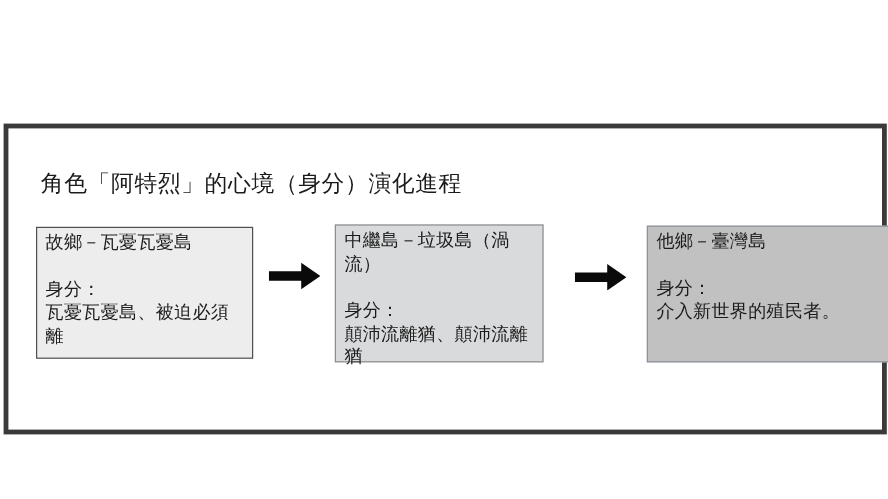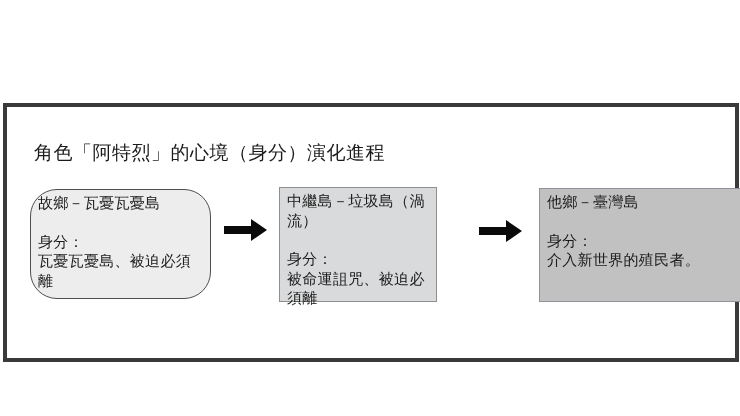--- a/index.html
+++ b/index.html
@@ -36,54 +36,54 @@
   .box {
     position: absolute;
     box-sizing: border-box;
     border: 1px solid #777777;
     padding: 4px 7px 0 7px;
     font-size: 15px;
     line-height: 19.5px;
     letter-spacing: 0.3px;
   }
   .box1 { left: 23px;  top: 82px; width: 181px; height: 110px; }
-  .box2 { left: 272px; top: 80px; width: 158px; height: 115px; }
+  .box2 { left: 272px; top: 80px; width: 174px; height: 115px; }
   .box3 { left: 532px; top: 81px; width: 210px; height: 114px; }
   .box-gap { height: 19px; }
   .arrow {
     position: absolute;
     display: block;
   }
   .arrow1 { left: 217px; top: 112px; }
   .arrow2 { left: 472px; top: 113px; }
 </style>
 </head>
 <body>
 
 <div class="canvas">
   <div class="frame" style="border-color: rgb(58, 58, 58);">
 
     <div class="title" style="color: rgb(27, 27, 27);">角色「阿特烈」的心境（身分）演化進程</div>
 
-    <div class="box box1" style="background-color: rgb(237, 237, 237); border-color: rgb(79, 79, 79); border-radius: 27px;">
+    <div class="box box1" style="background-color: rgb(237, 237, 237); border-color: rgb(79, 79, 79);">
       <div>故鄉－瓦憂瓦憂島</div>
       <div class="box-gap"></div>
       <div>身分：</div>
       <div>瓦憂瓦憂島、被迫必須離</div>
     </div>
 
     <svg class="arrow arrow1" width="43" height="22" viewBox="0 0 43 22" style="fill: rgb(10, 10, 10);">
       <polygon points="0,7 27,7 27,0 43,11 27,22 27,15 0,15"></polygon>
     </svg>
 
     <div class="box box2" style="background-color: rgb(217, 218, 219); border-color: rgb(142, 142, 142);">
       <div>中繼島－垃圾島（渦流）</div>
       <div class="box-gap"></div>
       <div>身分：</div>
-      <div>被命運詛咒、被迫必須離</div>
+      <div>顛沛流離猶、顛沛流離猶</div>
     </div>
 
     <svg class="arrow arrow2" width="43" height="22" viewBox="0 0 43 22" style="fill: rgb(10, 10, 10);">
       <polygon points="0,7 27,7 27,0 43,11 27,22 27,15 0,15"></polygon>
     </svg>
 
     <div class="box box3" style="background-color: rgb(193, 193, 193); border-color: rgb(141, 146, 155);">
       <div>他鄉－臺灣島</div>
       <div class="box-gap"></div>
       <div>身分：</div>

